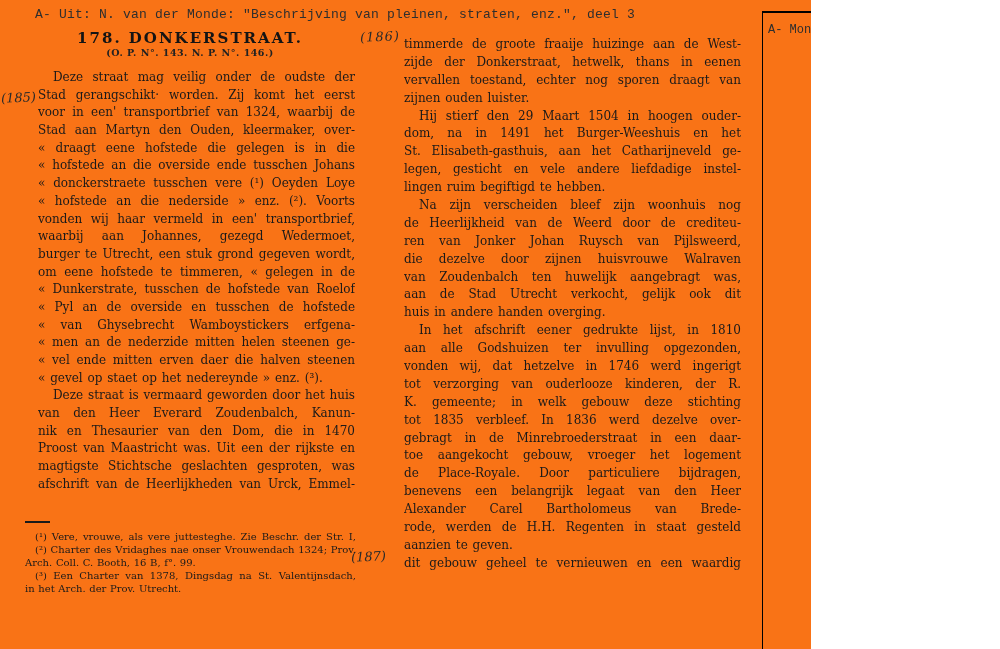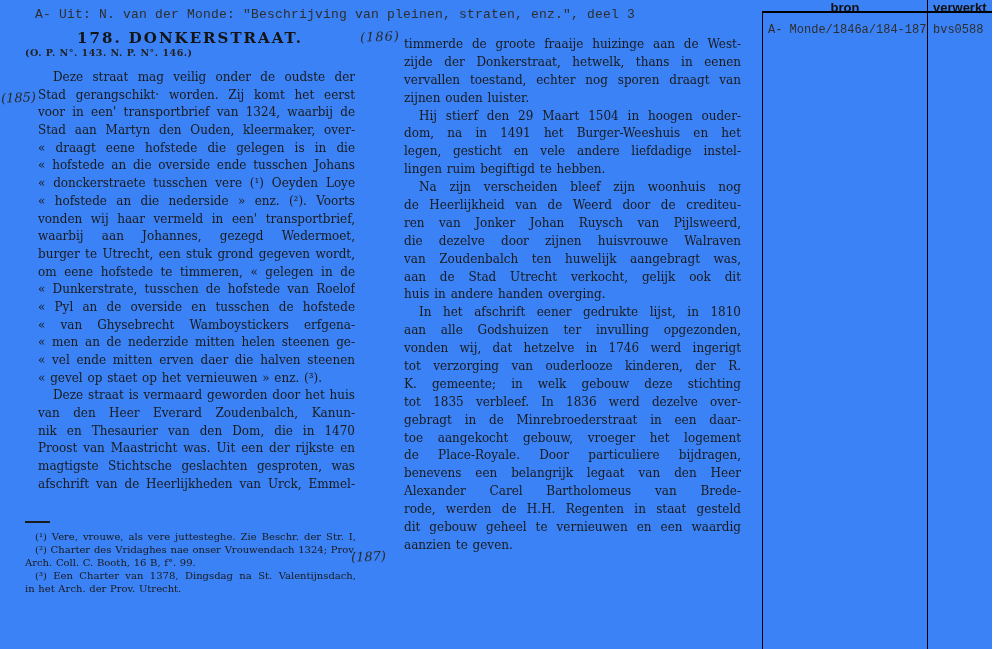--- a/index.html
+++ b/index.html
@@ -1,17 +1,17 @@
 <!DOCTYPE html>
 <html><head>
 <meta charset="utf-8">
 <style>
   html,body{margin:0;padding:0;}
   body{width:1000px;height:649px;background:#fff;font-family:"DejaVu Serif",serif;}
-  .page{position:relative;width:992px;height:649px;background:#3b82f6;overflow:hidden;color:#1c1c1c;}
+  .page{position:relative;width:811px;height:649px;background:#f97316;overflow:hidden;color:#1c1c1c;}
 
   
   .scan-header{position:absolute;left:35px;top:7px;font-family:"Liberation Mono","DejaVu Sans Mono",monospace;
     font-size:13px;letter-spacing:.2px;color:#2e2e2e;white-space:pre;}
 
   
   .th{position:absolute;top:0;font-family:"Liberation Sans",sans-serif;font-weight:bold;font-size:13px;color:#111;}
   .th-bron{left:763px;width:164px;text-align:center;}
   .th-verwerkt{left:933px;}
   .td{position:absolute;top:23px;font-family:"Liberation Mono","DejaVu Sans Mono",monospace;font-size:12px;color:#2e2e2e;white-space:pre;}
@@ -19,21 +19,21 @@
   .td-verwerkt{left:933px;}
   .vline{position:absolute;width:1px;background:#000;}
   .v1{left:762px;top:11px;height:638px;}
   .v2{left:927px;top:0;height:649px;}
   .v3{left:994px;top:13px;height:29px;background:#666;}
   .hline{position:absolute;left:762px;top:11px;width:238px;height:2px;background:#000;}
 
   
   .title{position:absolute;left:25px;top:29px;width:330px;text-align:center;
     font-weight:bold;font-size:15px;letter-spacing:2px;color:#141414;}
-  .subtitle{position:absolute;left:25px;top:47px;width:330px;
+  .subtitle{position:absolute;left:25px;top:47px;width:330px;text-align:center;
     font-weight:bold;font-size:9.5px;letter-spacing:.5px;color:#222;}
 
   .colL{position:absolute;left:38px;top:69px;width:317px;}
   .colR{position:absolute;left:404px;top:36px;width:337px;}
   .ln{font-size:12px;line-height:17.7px;height:17.7px;text-align:justify;text-align-last:justify;
     word-spacing:1px;color:#1a1a1a;overflow:hidden;}
   .colR .ln{line-height:17.9px;height:17.9px;}
   .ln.short{text-align:center;text-align-last:left;}
   .ln.ind{text-indent:15px;}
 
@@ -82,35 +82,36 @@
       <div class="ln">« hofstede an die nederside » enz. (²).  Voorts</div>
       <div class="ln">vonden wij haar vermeld in een' transportbrief,</div>
       <div class="ln">waarbij aan Johannes, gezegd Wedermoet,</div>
       <div class="ln">burger te Utrecht, een stuk grond gegeven wordt,</div>
       <div class="ln">om eene hofstede te timmeren, « gelegen in de</div>
       <div class="ln">« Dunkerstrate, tusschen de hofstede van Roelof</div>
       <div class="ln">« Pyl an de overside en tusschen de hofstede</div>
       <div class="ln">« van Ghysebrecht Wamboystickers erfgena-</div>
       <div class="ln">« men an de nederzide mitten helen steenen ge-</div>
       <div class="ln">« vel ende mitten erven daer die halven steenen</div>
-      <div class="ln short">« gevel op staet op het vernieuwen » enz. (³).</div>
+      <div class="ln short">« gevel op staet op het nedereynde » enz. (³).</div>
       <div class="ln ind">Deze straat is vermaard geworden door het huis</div>
       <div class="ln">van den Heer Everard Zoudenbalch, Kanun-</div>
       <div class="ln">nik en Thesaurier van den Dom, die in 1470</div>
       <div class="ln">Proost van Maastricht was. Uit een der rijkste en</div>
       <div class="ln">magtigste Stichtsche geslachten gesproten, was hij</div>
       <div class="ln">afschrift van de Heerlijkheden van Urck, Emmel-</div>
     </div>
   <div class="colR">
       <div class="ln">timmerde de groote fraaije huizinge aan de West-</div>
       <div class="ln">zijde der Donkerstraat, hetwelk, thans in eenen</div>
       <div class="ln">vervallen toestand, echter nog sporen draagt van</div>
       <div class="ln short">zijnen ouden luister.</div>
       <div class="ln ind">Hij stierf den 29 Maart 1504 in hoogen ouder-</div>
       <div class="ln">dom, na in 1491 het Burger-Weeshuis en het</div>
+      <div class="ln">St. Elisabeth-gasthuis, aan het Catharijneveld ge-</div>
       <div class="ln">legen, gesticht en vele andere liefdadige instel-</div>
       <div class="ln short">lingen ruim begiftigd te hebben.</div>
       <div class="ln ind">Na zijn verscheiden bleef zijn woonhuis nog</div>
       <div class="ln">de Heerlijkheid van de Weerd door de crediteu-</div>
       <div class="ln">ren van Jonker Johan Ruysch van Pijlsweerd,</div>
       <div class="ln">die dezelve door zijnen huisvrouwe Walraven</div>
       <div class="ln">van Zoudenbalch ten huwelijk aangebragt was,</div>
       <div class="ln">aan de Stad Utrecht verkocht, gelijk ook dit</div>
       <div class="ln short">huis in andere handen overging.</div>
       <div class="ln ind">In het afschrift eener gedrukte lijst, in 1810</div>
@@ -118,22 +119,22 @@
       <div class="ln">vonden wij, dat hetzelve in 1746 werd ingerigt</div>
       <div class="ln">tot verzorging van ouderlooze kinderen, der R.</div>
       <div class="ln">K. gemeente; in welk gebouw deze stichting</div>
       <div class="ln">tot 1835 verbleef.  In 1836 werd dezelve over-</div>
       <div class="ln">gebragt in de Minrebroederstraat in een daar-</div>
       <div class="ln">toe aangekocht gebouw, vroeger het logement</div>
       <div class="ln">de Place-Royale.  Door particuliere bijdragen,</div>
       <div class="ln">benevens een belangrijk legaat van den Heer</div>
       <div class="ln">Alexander Carel Bartholomeus van Brede-</div>
       <div class="ln">rode, werden de H.H. Regenten in staat gesteld</div>
+      <div class="ln short">aanzien te geven.</div>
       <div class="ln">dit gebouw geheel te vernieuwen en een waardig</div>
-      <div class="ln short">aanzien te geven.</div>
     </div>
 
   <div class="fnrule"></div>
   <div class="fnotes">
       <div class="ln ind">(¹) Vere, vrouwe, als vere juttesteghe. Zie Beschr. der Str. I, 304.</div>
       <div class="ln ind">(²) Charter des Vridaghes nae onser Vrouwendach 1324; Prov.</div>
       <div class="ln short">Arch. Coll. C. Booth, 16 B, f°. 99.</div>
       <div class="ln ind">(³) Een Charter van 1378, Dingsdag na St. Valentijnsdach, berust</div>
       <div class="ln short">in het Arch. der Prov. Utrecht.</div>
     </div>

